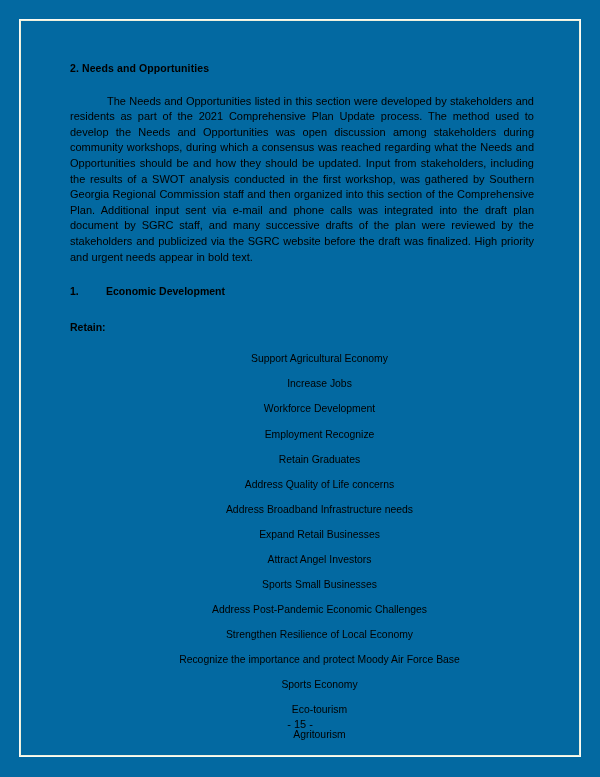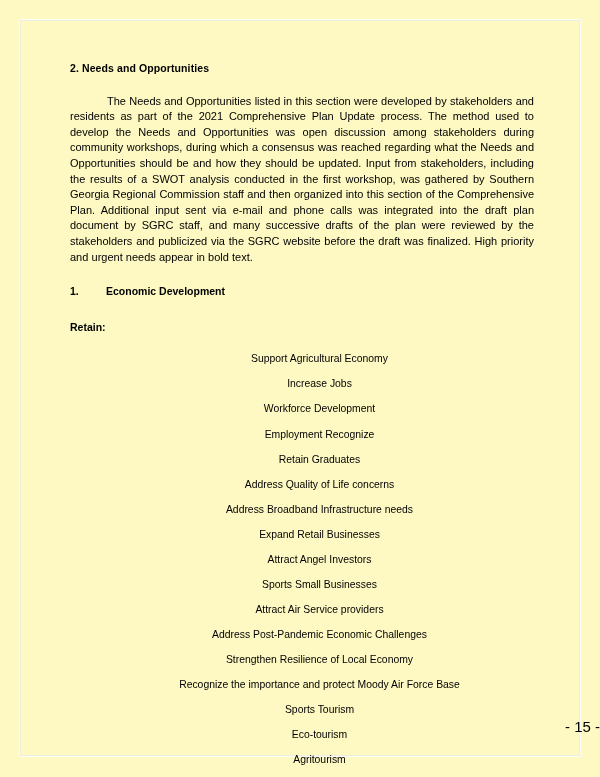--- a/index.html
+++ b/index.html
@@ -13,21 +13,21 @@
     height: 777px;
     font-family: "Liberation Sans", sans-serif;
     color: #000000;
     -webkit-font-smoothing: antialiased;
   }
 
   .page {
     position: relative;
     width: 600px;
     height: 777px;
-    background: #fef9c3;
+    background: #0369a1;
     box-sizing: border-box;
     overflow: hidden;
   }
 
   
   .page-frame {
     position: absolute;
     left: 20px;
     top: 20px;
     right: 20px;
@@ -95,22 +95,22 @@
   }
   .needs-list li.priority {
     font-weight: normal;
   }
 
   .page-number {
     position: absolute;
     left: 0;
     right: 0;
     top: 718px;
-    text-align: right;
-    font-size: 15px;
+    text-align: center;
+    font-size: 11px;
     line-height: 1.2;
   }
 </style>
 </head>
 <body>
 
 <div class="page">
 
   <div class="page-frame"></div>
 
@@ -131,25 +131,24 @@
         <li>Support Agricultural Economy</li>
         <li class="priority">Increase Jobs</li>
         <li>Workforce Development</li>
         <li>Employment Recognize</li>
         <li>Retain Graduates</li>
         <li>Address Quality of Life concerns</li>
         <li class="priority">Address Broadband Infrastructure needs</li>
         <li>Expand Retail Businesses</li>
         <li>Attract Angel Investors</li>
         <li>Sports Small Businesses</li>
-        <li class="priority">Attract Air Service providers</li>
         <li>Address Post-Pandemic Economic Challenges</li>
         <li>Strengthen Resilience of Local Economy</li>
         <li>Recognize the importance and protect Moody Air Force Base</li>
-        <li>Sports Tourism</li>
+        <li>Sports Economy</li>
         <li>Eco-tourism</li>
         <li>Agritourism</li>
       </ul>
 
   </div>
 
   <div class="page-number">- 15 -</div>
 
 </div>
 

